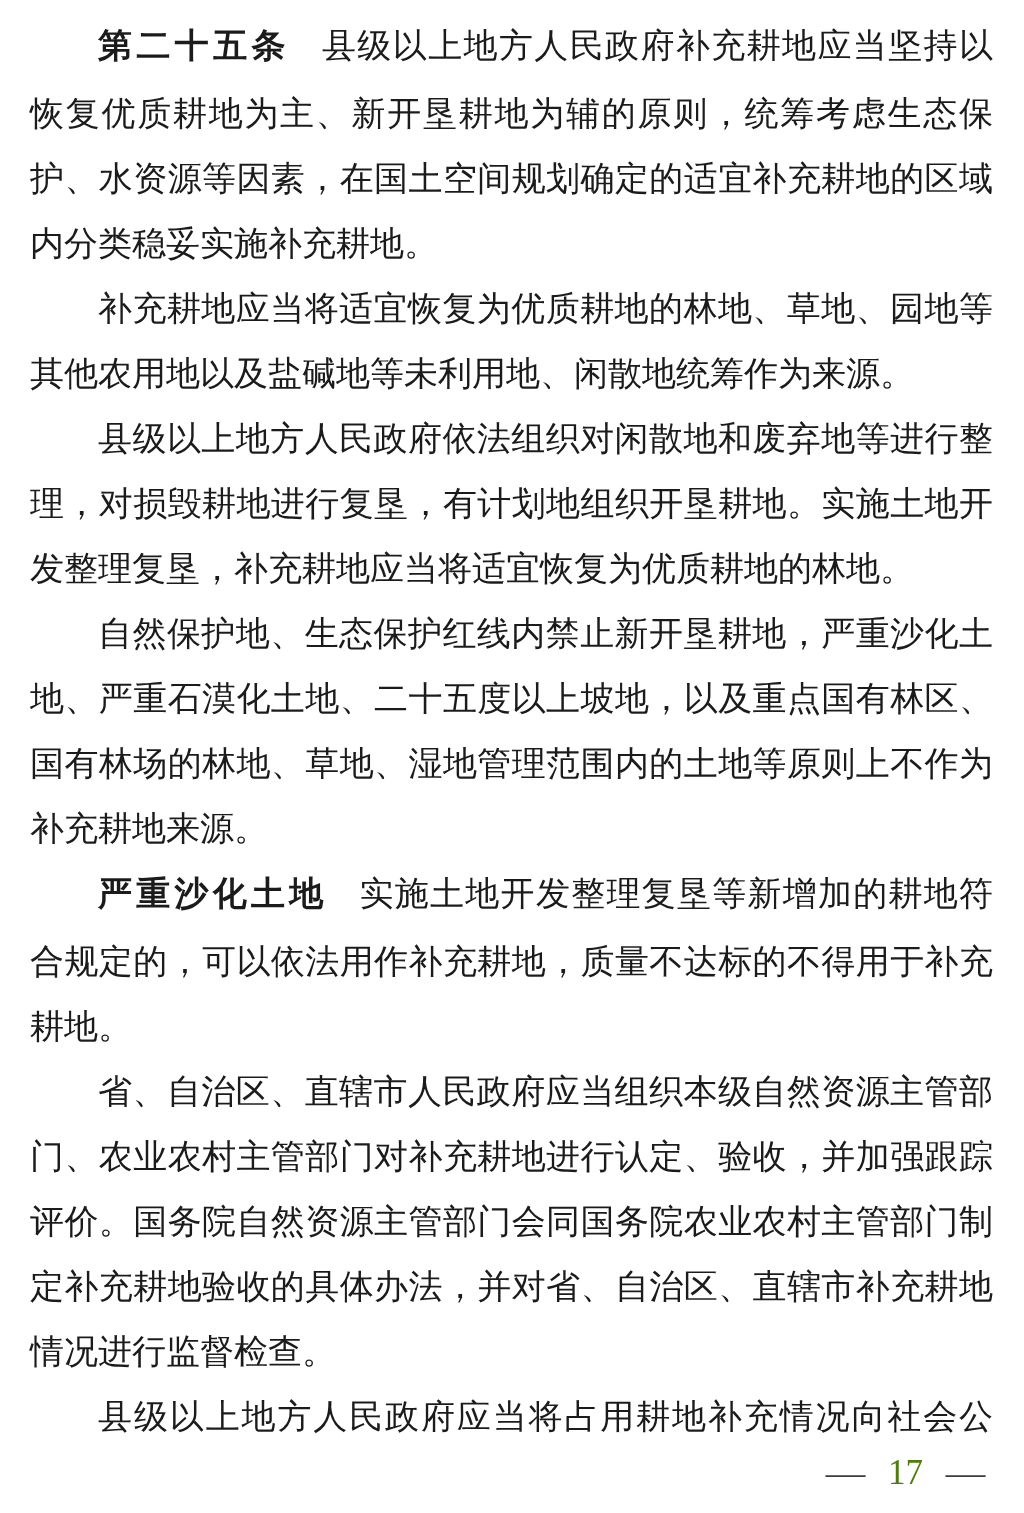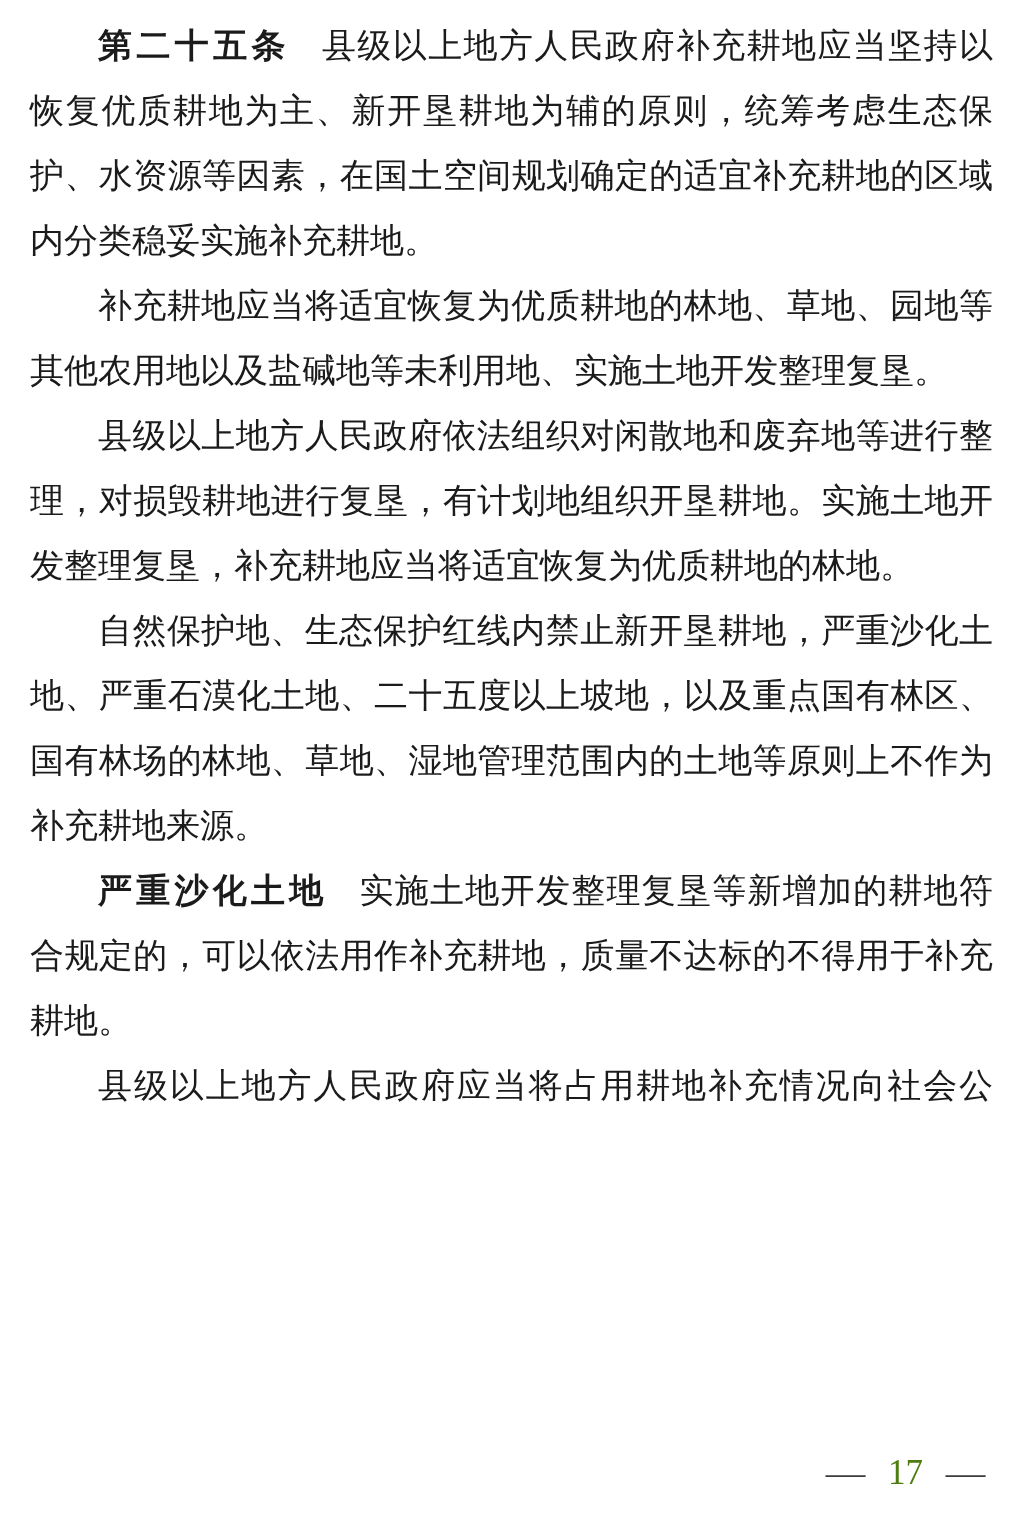--- a/index.html
+++ b/index.html
@@ -23,21 +23,21 @@
   .para {
     font-size: 34px;
     line-height: 65px;
     color: #1b1b1b;
     text-align: justify;
     text-indent: 68px;
     letter-spacing: 0px;
     word-break: break-all;
   }
   .para .term {
-    font-family: Liberation Serif, serif;
+    font-family: Liberation Mono, monospace;
     font-weight: bold;
     margin-right: 32px;
     letter-spacing: 3px;
   }
   .para.cont {
     text-align-last: justify;
   }
   .footer {
     position: absolute;
     right: 42px;
@@ -58,28 +58,29 @@
     color: #4d7c0f;
   }
 </style>
 </head>
 <body>
 
 <main class="page">
 
   <p class="para"><span class="term">第二十五条</span><span>县级以上地方人民政府补充耕地应当坚持以恢复优质耕地为主、新开垦耕地为辅的原则，统筹考虑生态保护、水资源等因素，在国土空间规划确定的适宜补充耕地的区域内分类稳妥实施补充耕地。</span></p>
 
-  <p class="para">补充耕地应当将适宜恢复为优质耕地的林地、草地、园地等其他农用地以及盐碱地等未利用地、实施土地开发整理复垦。</p>
+  <p class="para">补充耕地应当将适宜恢复为优质耕地的林地、草地、园地等其他农用地以及盐碱地等未利用地、闲散地统筹作为来源。</p>
 
   <p class="para">县级以上地方人民政府依法组织对闲散地和废弃地等进行整理，对损毁耕地进行复垦，有计划地组织开垦耕地。实施土地开发整理复垦，补充耕地应当将适宜恢复为优质耕地的林地。</p>
 
   <p class="para">自然保护地、生态保护红线内禁止新开垦耕地，严重沙化土地、严重石漠化土地、二十五度以上坡地，以及重点国有林区、国有林场的林地、草地、湿地管理范围内的土地等原则上不作为补充耕地来源。</p>
 
   <p class="para"><span class="term">严重沙化土地</span><span>实施土地开发整理复垦等新增加的耕地符合规定的，可以依法用作补充耕地，质量不达标的不得用于补充耕地。</span></p>
 
+  <p class="para">省、自治区、直辖市人民政府应当组织本级自然资源主管部门、农业农村主管部门对补充耕地进行认定、验收，并加强跟踪评价。国务院自然资源主管部门会同国务院农业农村主管部门制定补充耕地验收的具体办法，并对省、自治区、直辖市补充耕地情况进行监督检查。</p>
 
   <p class="para cont">县级以上地方人民政府应当将占用耕地补充情况向社会公</p>
 
   <div class="footer">
     <span class="dash">—</span>
     <span class="pagenum">17</span>
     <span class="dash">—</span>
   </div>
 
 </main>

